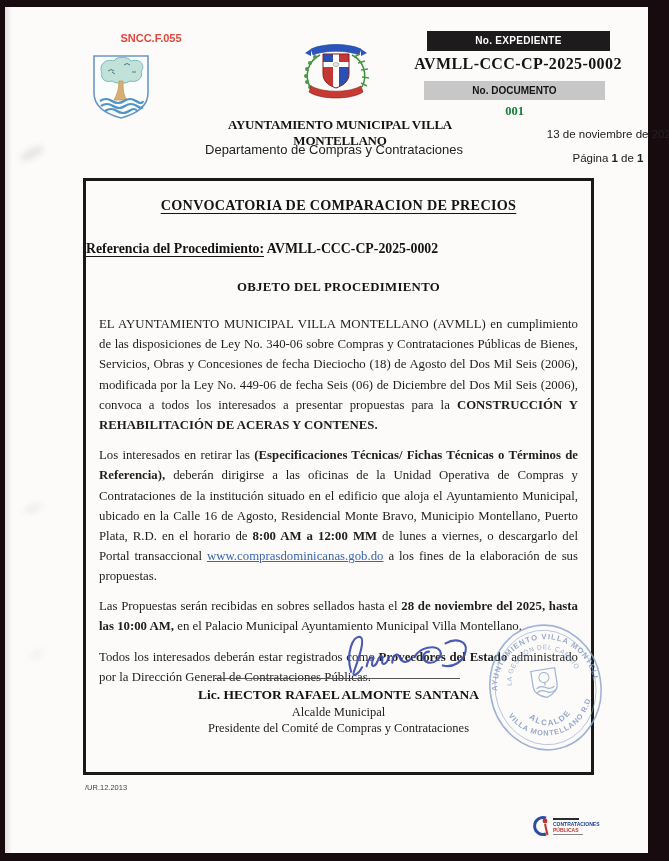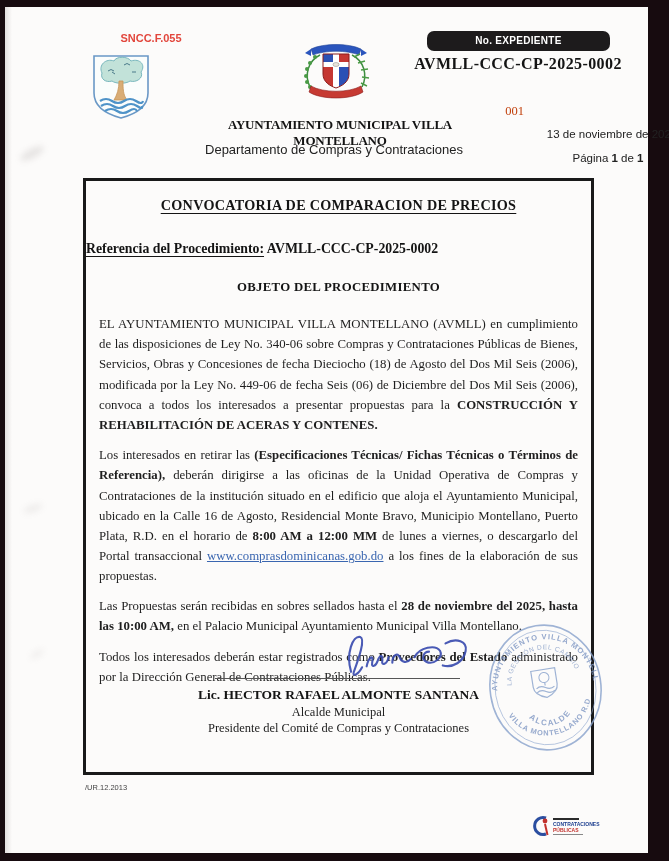--- a/index.html
+++ b/index.html
@@ -26,34 +26,33 @@
     font-family:"Liberation Sans",sans-serif;font-weight:bold;font-size:11px;
     color:#e2463c;
   }
   #crest{position:absolute;left:83px;top:45px;width:66px;height:70px;}
   #coat{position:absolute;left:293px;top:33px;width:76px;height:68px;}
   #exp-bar{
     position:absolute;left:422px;top:24px;width:183px;height:20px;
     background:#1d1b1c;color:#ffffff;text-align:center;line-height:20px;
     font-family:"Liberation Sans",sans-serif;font-weight:bold;font-size:10px;
     letter-spacing:.3px;
-    border-radius:7px;
   }
   #exp-val{
     position:absolute;left:405px;top:48px;width:216px;text-align:center;
     font-weight:bold;font-size:16px;letter-spacing:.4px;color:#141414;
   }
   #doc-bar{
     position:absolute;left:419px;top:74px;width:181px;height:19px;
     background:#c7c7c7;color:#141414;text-align:center;line-height:19px;
     font-family:"Liberation Sans",sans-serif;font-weight:bold;font-size:10px;
   }
   #doc-val{
     position:absolute;left:419px;top:97px;width:181px;text-align:center;
-    font-weight:normal;font-size:12.5px;color:#c2410c;
+    font-weight:bold;font-size:12.5px;color:#15803d;
   }
   #institution{
     position:absolute;left:195px;top:110px;width:280px;text-align:center;
     font-weight:bold;font-size:13px;letter-spacing:-.2px;color:#141414;
   }
   #department{
     position:absolute;left:189px;top:135px;width:280px;text-align:center;
     font-family:"Liberation Sans",sans-serif;font-size:13px;color:#222;
   }
   #doc-date{
@@ -172,20 +171,23 @@
       <circle cx="12" cy="47" r="2" fill="#4a9a45"></circle>
     <path d="M54 15 C66 21 70 35 64 47" stroke="#3e8e40" stroke-width="1.5" fill="none"></path>
     <path d="M56 17 l6 -3 M60 23 l7 -2 M63 30 l7 -1 M64 37 l7 1 M63 43 l6 3" stroke="#4a9a45" stroke-width="1.4" fill="none"></path>
     <path d="M11 52 C23 60 53 60 65 52 L63 46 C51 53 25 53 13 46 Z" fill="#c63a32" stroke="#8b1c1c" stroke-width=".6"></path>
   </svg>
 
   <div id="exp-bar">
     <span>No. EXPEDIENTE</span>
   </div>
   <div id="exp-val">AVMLL-CCC-CP-2025-0002</div>
+  <div id="doc-bar">
+    <span>No. DOCUMENTO</span>
+  </div>
   <div id="doc-val">001</div>
 
   <div id="institution">AYUNTAMIENTO MUNICIPAL VILLA MONTELLANO</div>
   <div id="department">Departamento de Compras y Contrataciones</div>
   <div id="doc-date">13 de noviembre de 2025</div>
   <div id="page-ind">
     <span>Página</span>
     <span class="bold">1</span>
     <span>de</span>
     <span class="bold">1</span>

